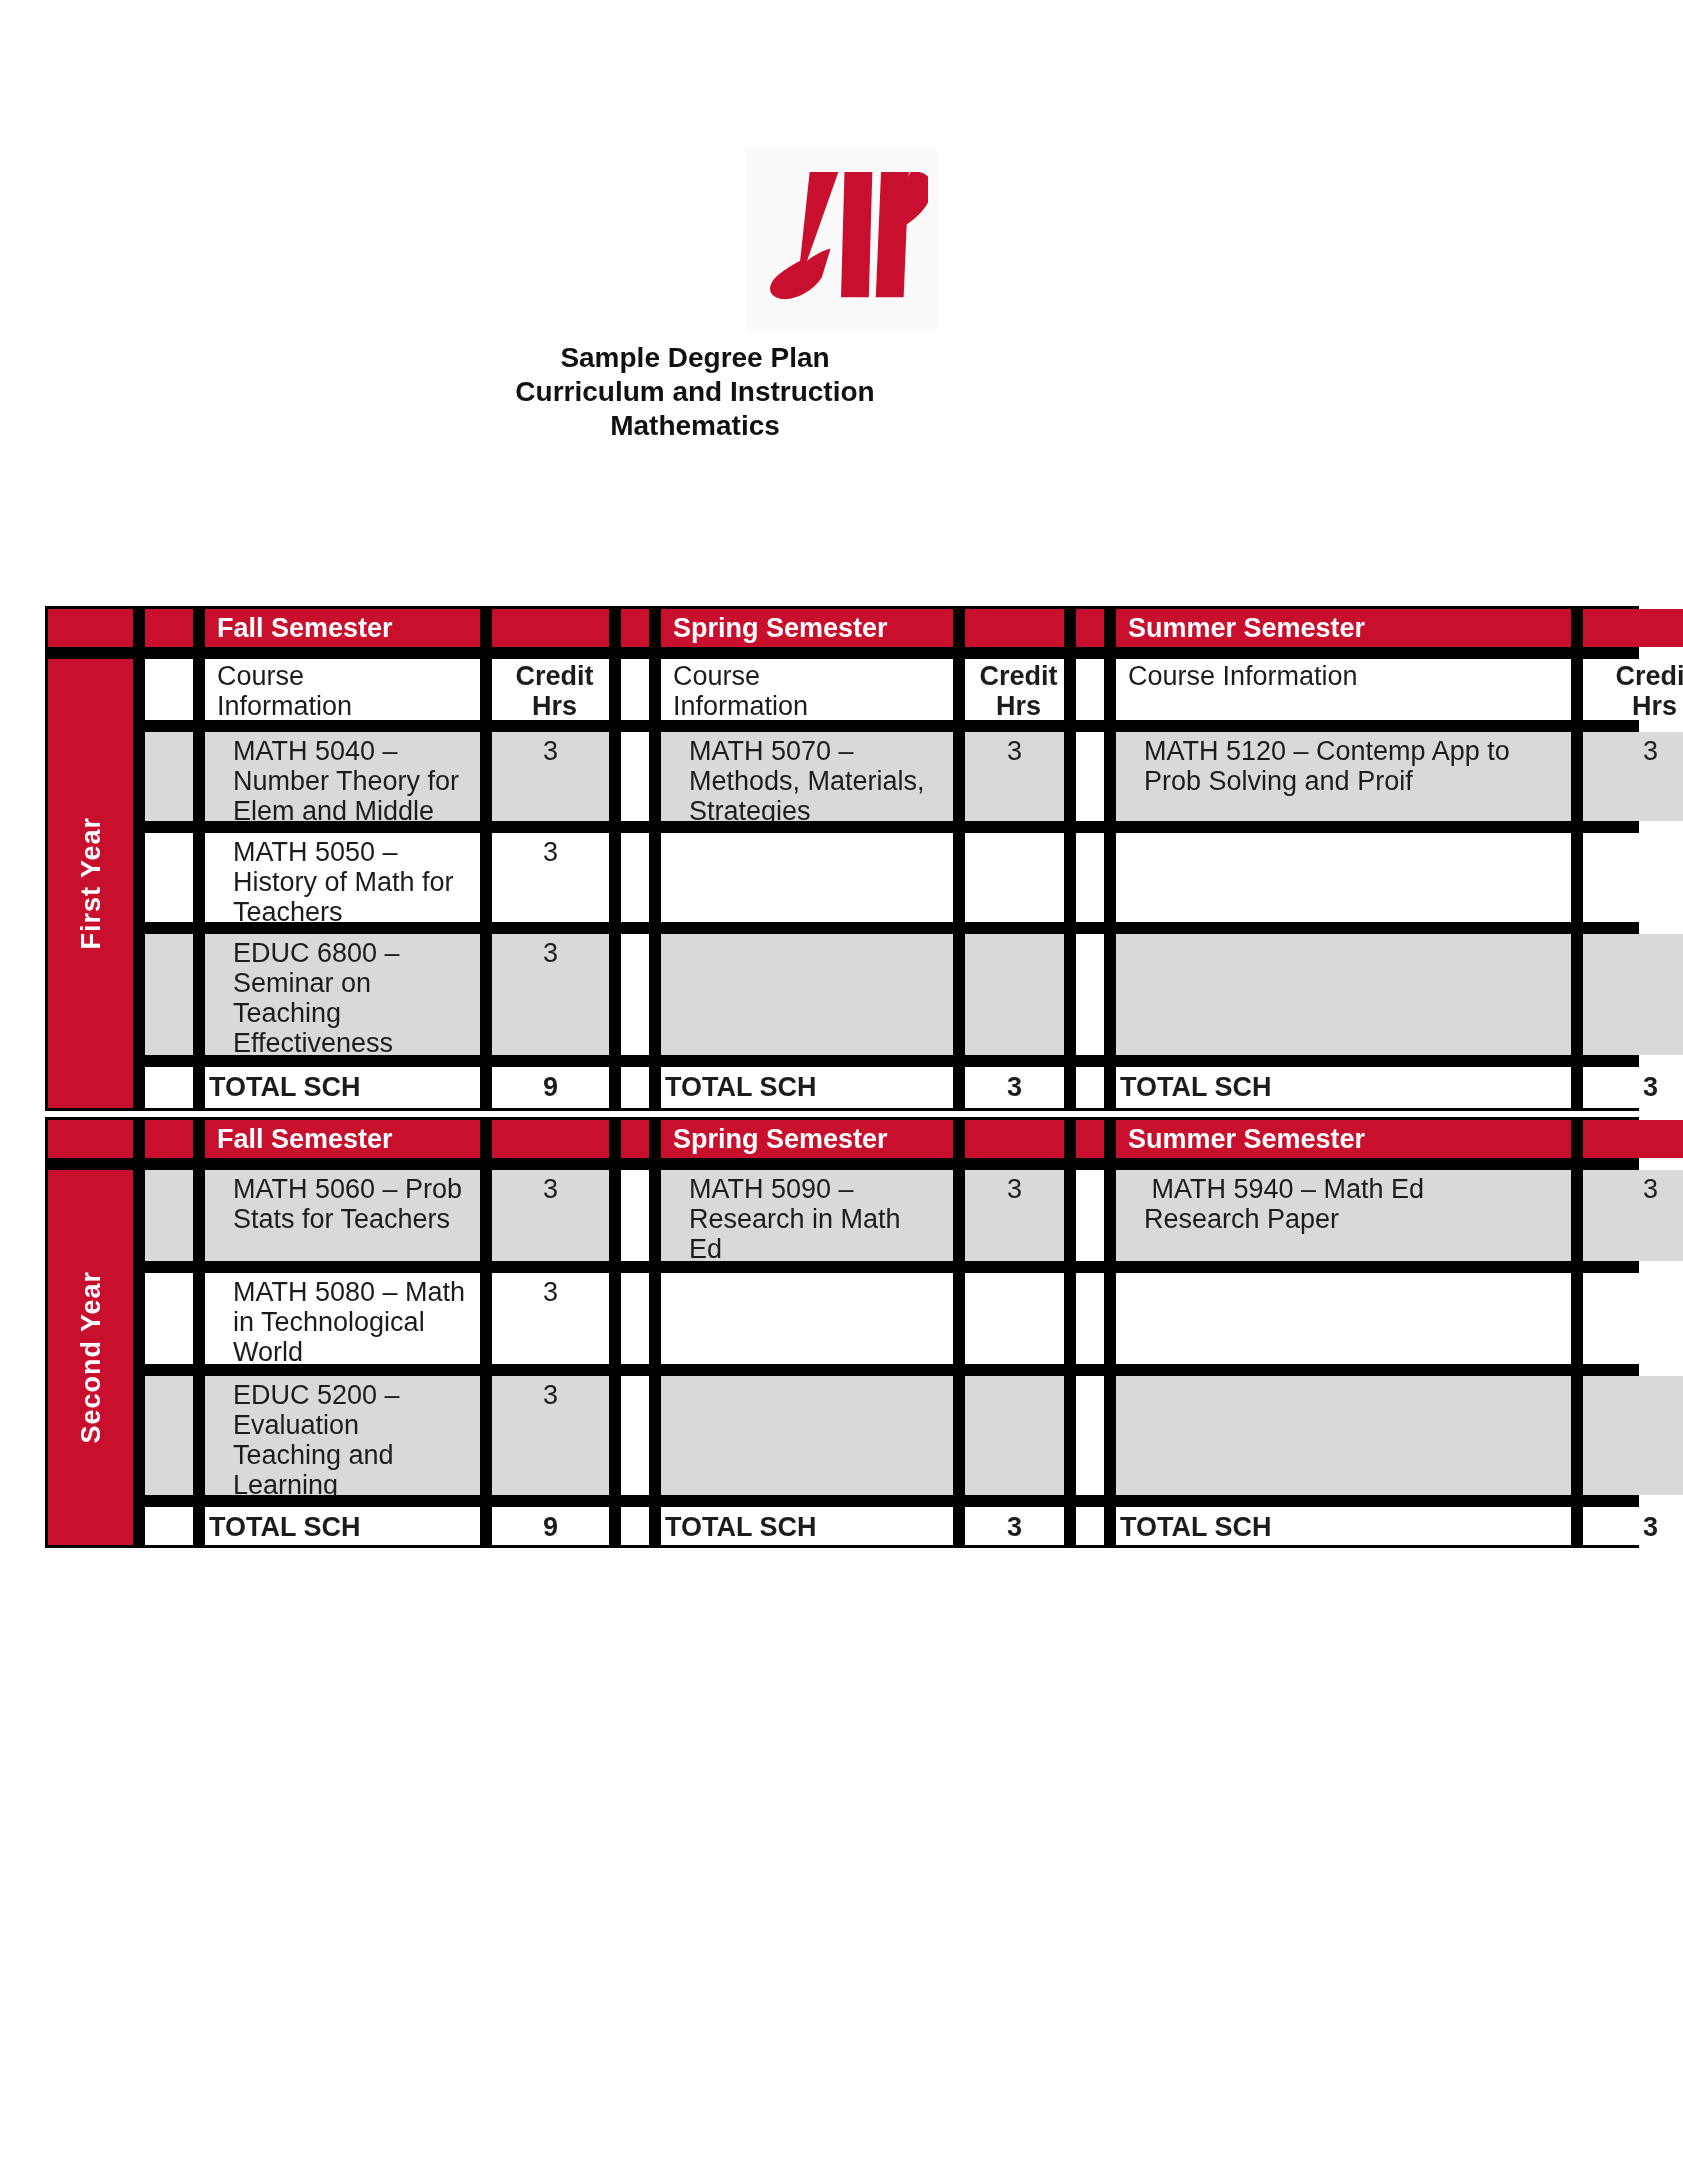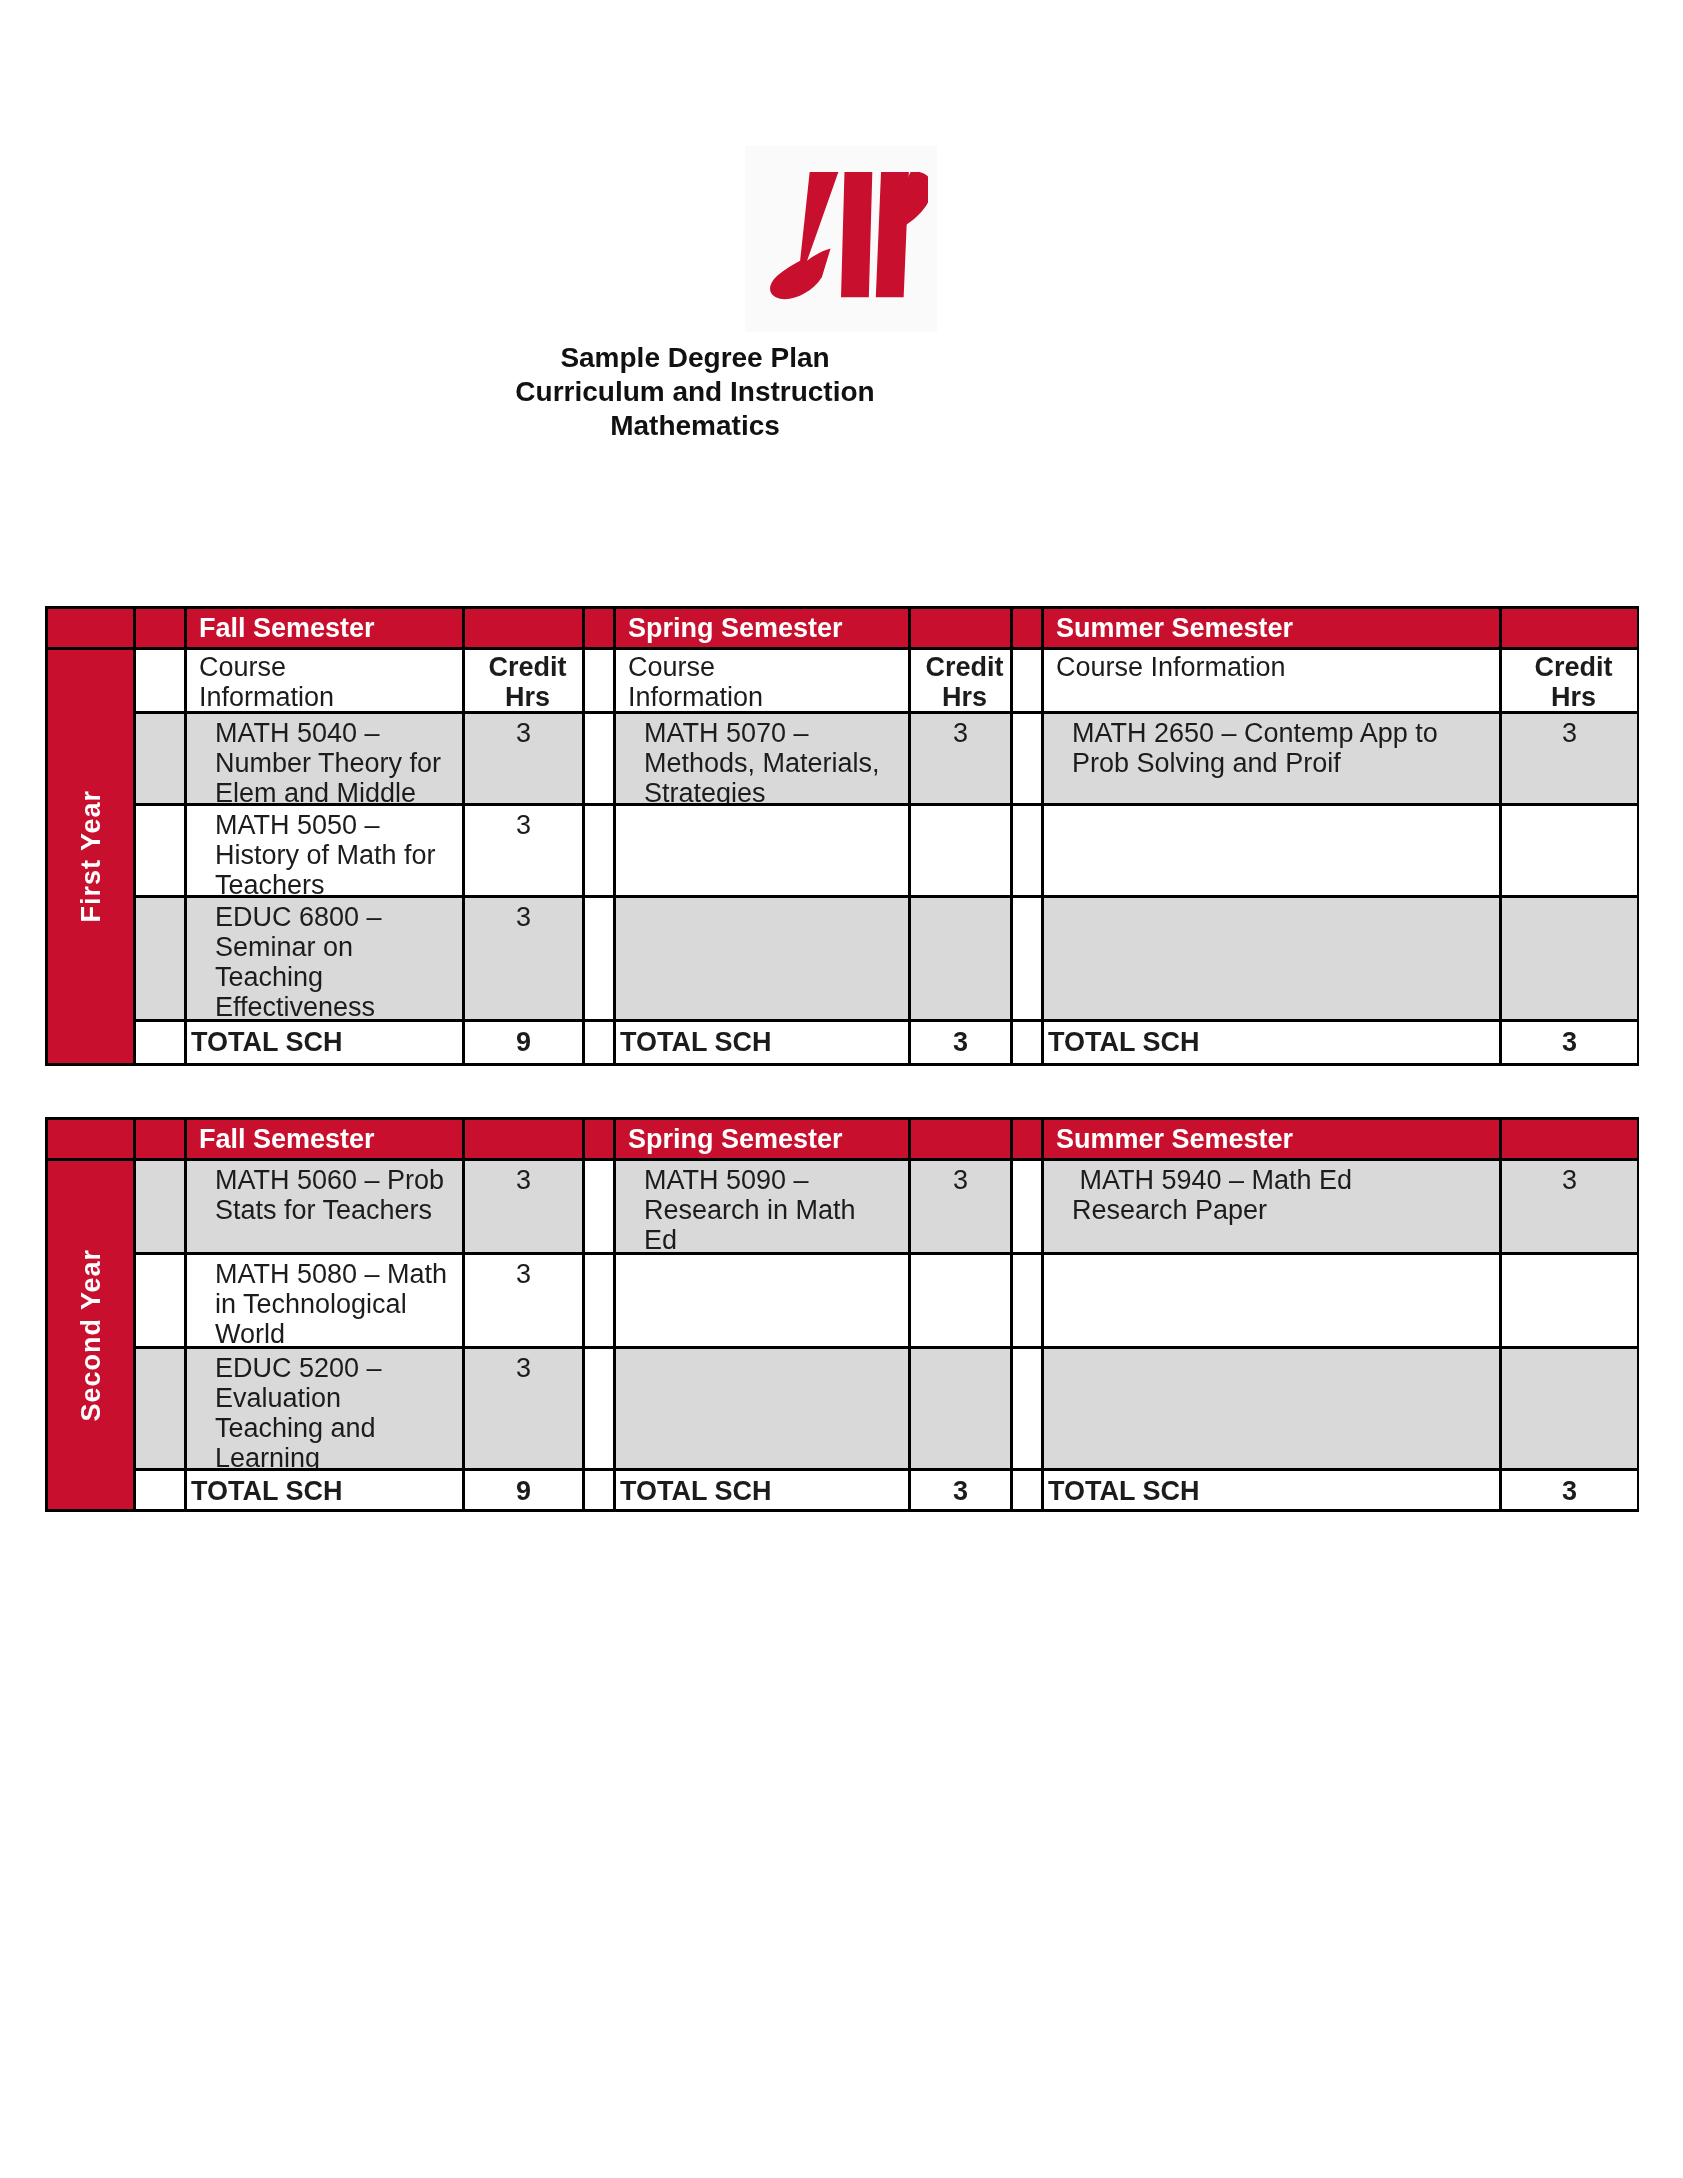--- a/index.html
+++ b/index.html
@@ -18,21 +18,21 @@
 
   .title-block {
     position:absolute; left:0; top:341px; width:1390px;
     text-align:center; font-weight:bold; font-size:28px; line-height:34px; color:#111;
   }
 
   
   .plan-table {
     position:absolute; left:45px; width:1594px;
     display:grid; box-sizing:border-box;
-    border:3px solid #000; background:#000; gap:3px;
+    border:3px solid #000; background:#000; gap:12px;
     grid-template-columns:85px 48px 275px 117px 28px 292px 99px 28px 455px 135px;
     font-size:27px; line-height:30px;
   }
   .t-first  { top:606px;  grid-template-rows:38px 61px 89px 89px 121px 41px; }
   .t-second { top:1117px; grid-template-rows:38px 91px 91px 119px 38px; }
 
   .cell { background:#fff; overflow:hidden; }
   .red  { background:#C8102E; }
   .gray { background:#D9D9D9; }
 
@@ -122,21 +122,21 @@
     <div class="cell gray course">MATH 5040 –
 Number Theory for
 Elem and Middle</div>
     <div class="cell gray credit">3</div>
     <div class="cell"></div>
     <div class="cell gray course">MATH 5070 –
 Methods, Materials,
 Strategies</div>
     <div class="cell gray credit">3</div>
     <div class="cell"></div>
-    <div class="cell gray course">MATH 2650 – Contemp App to
+    <div class="cell gray course">MATH 5120 – Contemp App to
 Prob Solving and Proif</div>
     <div class="cell gray credit">3</div>
 
     <div class="cell"></div>
     <div class="cell course">MATH 5050 –
 History of Math for
 Teachers</div>
     <div class="cell credit">3</div>
     <div class="cell"></div>
     <div class="cell course"></div>

